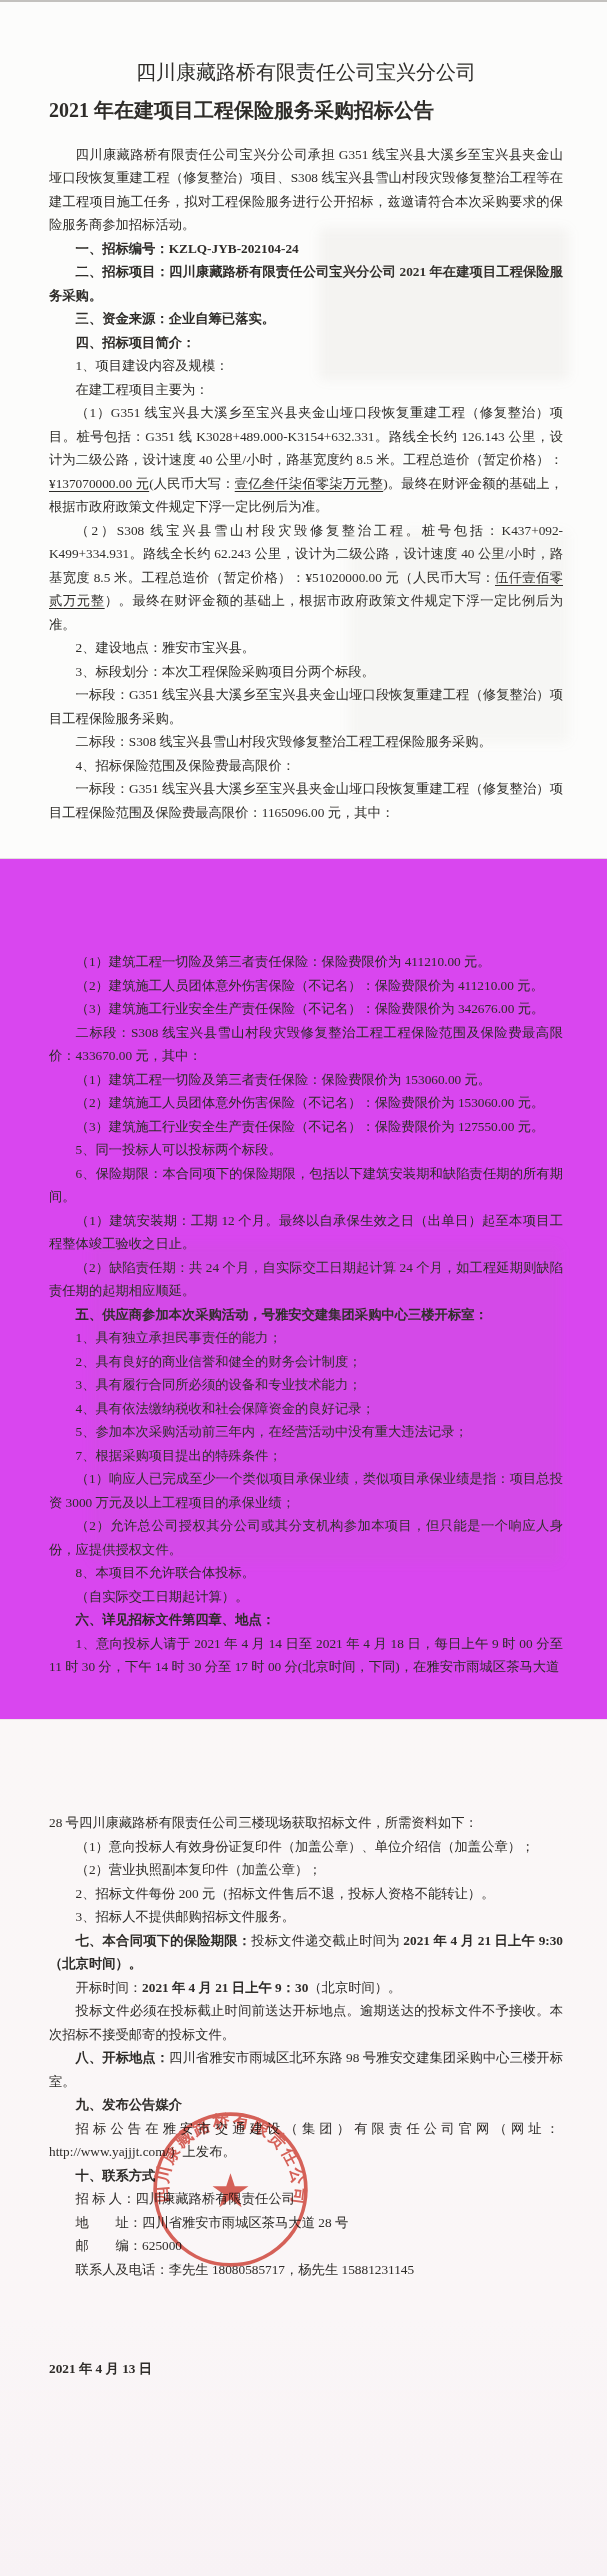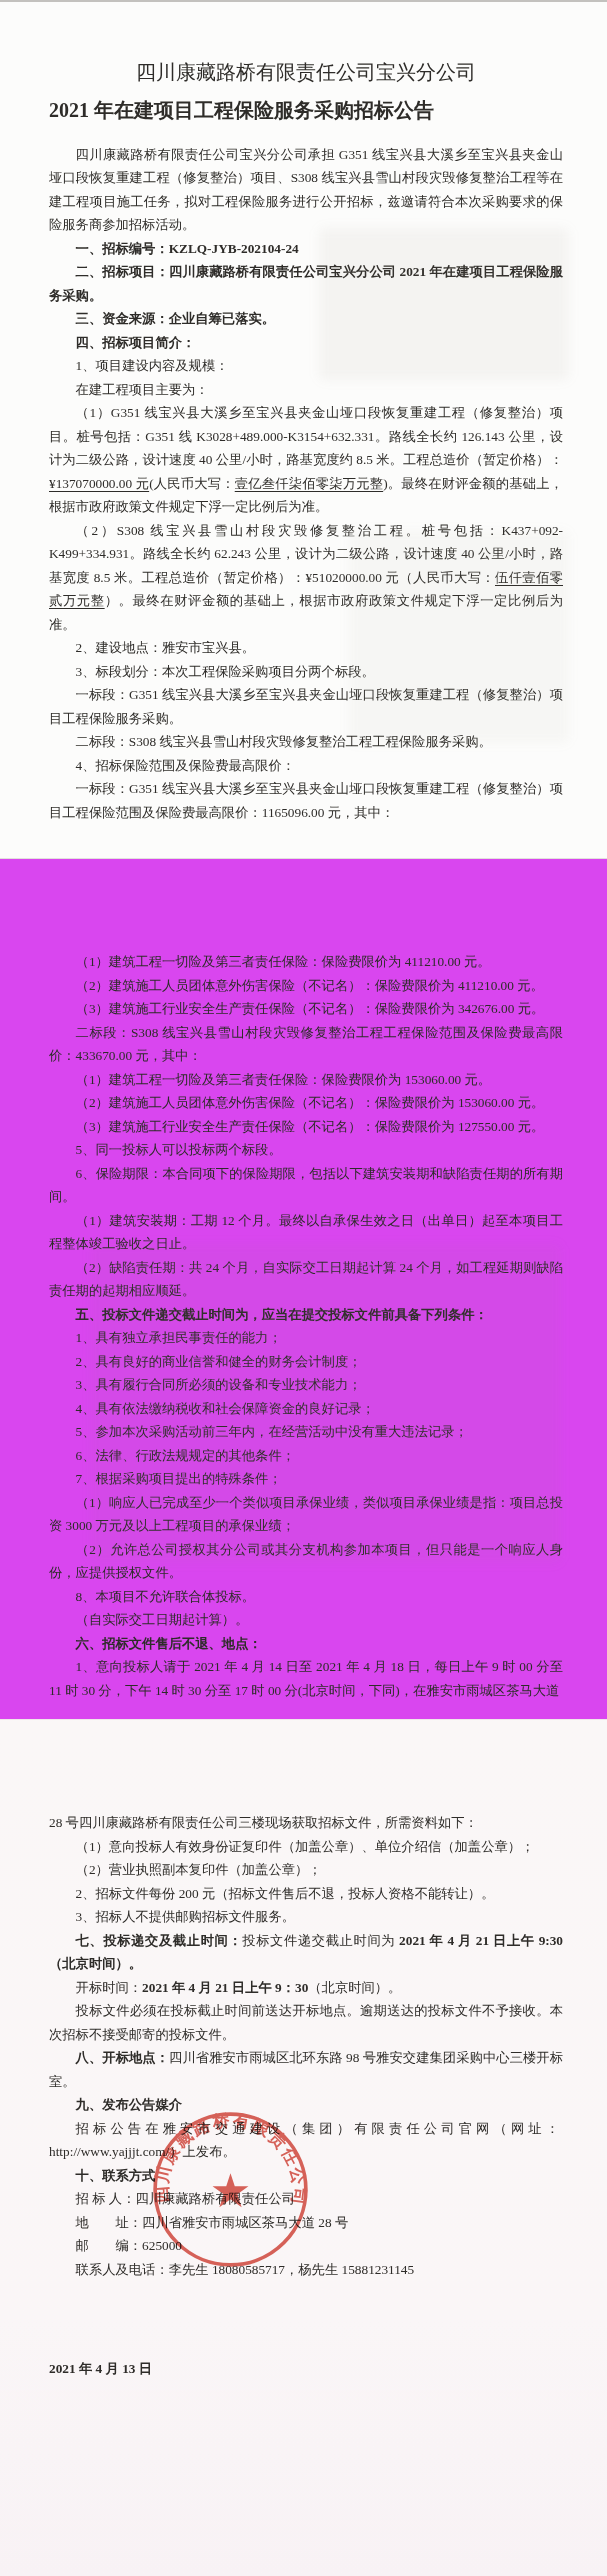--- a/index.html
+++ b/index.html
@@ -52,42 +52,41 @@
         <p class="para"><span>（2）建筑施工人员团体意外伤害保险（不记名）：保险费限价为 411210.00 元。</span></p>
         <p class="para"><span>（3）建筑施工行业安全生产责任保险（不记名）：保险费限价为 342676.00 元。</span></p>
         <p class="para"><span>二标段：S308 线宝兴县雪山村段灾毁修复整治工程工程保险范围及保险费最高限价：433670.00 元，其中：</span></p>
         <p class="para"><span>（1）建筑工程一切险及第三者责任保险：保险费限价为 153060.00 元。</span></p>
         <p class="para"><span>（2）建筑施工人员团体意外伤害保险（不记名）：保险费限价为 153060.00 元。</span></p>
         <p class="para"><span>（3）建筑施工行业安全生产责任保险（不记名）：保险费限价为 127550.00 元。</span></p>
         <p class="para"><span>5、同一投标人可以投标两个标段。</span></p>
         <p class="para"><span>6、保险期限：本合同项下的保险期限，包括以下建筑安装期和缺陷责任期的所有期间。</span></p>
         <p class="para"><span>（1）建筑安装期：工期 12 个月。最终以自承保生效之日（出单日）起至本项目工程整体竣工验收之日止。</span></p>
         <p class="para"><span>（2）缺陷责任期：共 24 个月，自实际交工日期起计算 24 个月，如工程延期则缺陷责任期的起期相应顺延。</span></p>
-        <p class="para"><span class="b">五、投标文件递交截止时间为，应当在提交投标文件前具备下列条件：</span></p>
+        <p class="para"><span class="b">五、供应商参加本次采购活动，号雅安交建集团采购中心三楼开标室：</span></p>
         <p class="para"><span>1、具有独立承担民事责任的能力；</span></p>
         <p class="para"><span>2、具有良好的商业信誉和健全的财务会计制度；</span></p>
         <p class="para"><span>3、具有履行合同所必须的设备和专业技术能力；</span></p>
         <p class="para"><span>4、具有依法缴纳税收和社会保障资金的良好记录；</span></p>
         <p class="para"><span>5、参加本次采购活动前三年内，在经营活动中没有重大违法记录；</span></p>
-        <p class="para"><span>6、法律、行政法规规定的其他条件；</span></p>
         <p class="para"><span>7、根据采购项目提出的特殊条件；</span></p>
         <p class="para"><span>（1）响应人已完成至少一个类似项目承保业绩，类似项目承保业绩是指：项目总投资 3000 万元及以上工程项目的承保业绩；</span></p>
         <p class="para"><span>（2）允许总公司授权其分公司或其分支机构参加本项目，但只能是一个响应人身份，应提供授权文件。</span></p>
         <p class="para"><span>8、本项目不允许联合体投标。</span></p>
         <p class="para"><span>（自实际交工日期起计算）。</span></p>
-        <p class="para"><span class="b">六、招标文件售后不退、地点：</span></p>
+        <p class="para"><span class="b">六、详见招标文件第四章、地点：</span></p>
         <p class="para"><span>1、意向投标人请于 2021 年 4 月 14 日至 2021 年 4 月 18 日，每日上午 9 时 00 分至 11 时 30 分，下午 14 时 30 分至 17 时 00 分(北京时间，下同)，在雅安市雨城区茶马大道</span></p>
       </div>
       <div class="page page3">
         <p class="para noindent"><span>28 号四川康藏路桥有限责任公司三楼现场获取招标文件，所需资料如下：</span></p>
         <p class="para"><span>（1）意向投标人有效身份证复印件（加盖公章）、单位介绍信（加盖公章）；</span></p>
         <p class="para"><span>（2）营业执照副本复印件（加盖公章）；</span></p>
         <p class="para"><span>2、招标文件每份 200 元（招标文件售后不退，投标人资格不能转让）。</span></p>
         <p class="para"><span>3、招标人不提供邮购招标文件服务。</span></p>
-        <p class="para"><span class="b">七、投标递交及截止时间：</span><span>投标文件递交截止时间为 </span><span class="b">2021 年 4 月 21 日上午 9:30（北京时间）。</span></p>
+        <p class="para"><span class="b">七、本合同项下的保险期限：</span><span>投标文件递交截止时间为 </span><span class="b">2021 年 4 月 21 日上午 9:30（北京时间）。</span></p>
         <p class="para"><span>开标时间：</span><span class="b">2021 年 4 月 21 日上午 9：30</span><span>（北京时间）。</span></p>
         <p class="para"><span>投标文件必须在投标截止时间前送达开标地点。逾期送达的投标文件不予接收。本次招标不接受邮寄的投标文件。</span></p>
         <p class="para"><span class="b">八、开标地点：</span><span>四川省雅安市雨城区北环东路 98 号雅安交建集团采购中心三楼开标室。</span></p>
         <p class="para"><span class="b">九、发布公告媒介</span></p>
         <p class="para"><span class="ls">招标公告在雅安市交通建设（集团）有限责任公司官网（网址：</span><span>http://www.yajjjt.com/）上发布。</span></p>
         <p class="para"><span class="b">十、联系方式</span></p>
         <p class="para"><span>招 标 人：四川康藏路桥有限责任公司</span></p>
         <p class="para"><span>地　　址：四川省雅安市雨城区茶马大道 28 号</span></p>
         <p class="para"><span>邮　　编：625000</span></p>
         <p class="para"><span>联系人及电话：李先生 18080585717，杨先生 15881231145</span></p>

